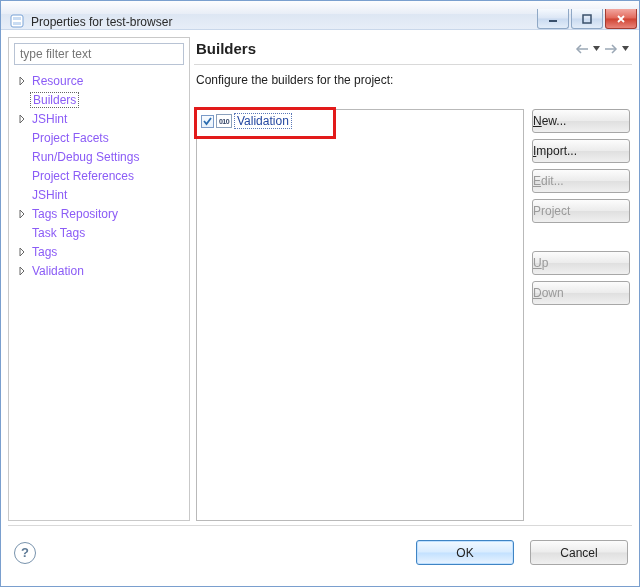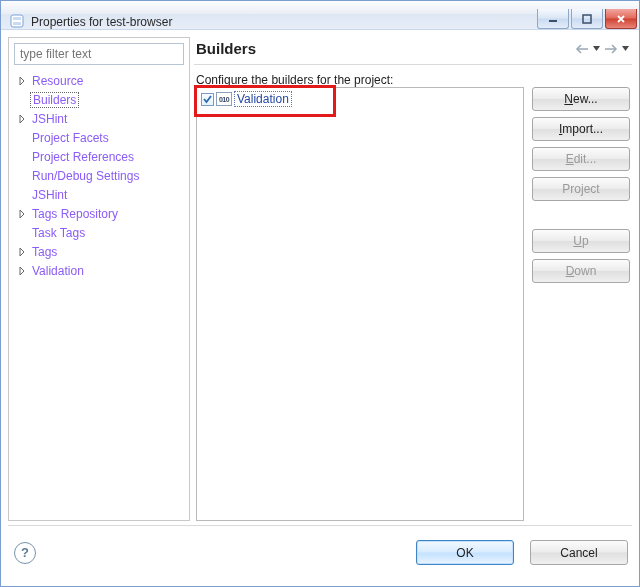--- a/index.html
+++ b/index.html
@@ -134,21 +134,21 @@
     font-weight: bold;
     color: #222;
     flex: 1;
   }
   .nav-arrows {
     display: flex; align-items: center; gap: 2px;
     color: #9aa7b5;
   }
   .nav-arrows span { display: inline-flex; padding: 1px; }
   .desc {
-    margin: 8px 2px 0 2px;
+    margin: 8px 2px 22px 2px;
     color: #222;
   }
   .builders-area {
     flex: 1;
     display: flex;
     gap: 8px;
     padding: 0 2px;
   }
   .list-box {
     flex: 1;
@@ -195,21 +195,21 @@
     display: flex;
     flex-direction: column;
     gap: 6px;
   }
   .btn-col .spacer { height: 16px; }
   .wbtn {
     height: 24px;
     border: 1px solid #a7a7a7;
     border-radius: 3px;
     background: linear-gradient(#fcfcfc,#ececec 48%,#e0e0e0 52%,#f0f0f0);
-    display: flex; align-items: center; justify-content: center;
+    display: flex; align-items: center; 
     font-family: inherit; font-size: 12px; color: #222;
   }
   .wbtn.disabled { color: #9a9a9a; }
   .wbtn .ul { text-decoration: underline; }
 
   
   .bottom {
     border-top: 1px solid #d9d9d9;
     height: 46px;
     display: flex;
@@ -313,29 +313,29 @@
                 </svg>
               </span>
               <span class="label">Project Facets</span>
             </div>
             <div class="tree-item no-exp">
               <span class="expander">
                 <svg width="8" height="8">
                   <path d="M2 0 L6 4 L2 8 Z" fill="none" stroke="#666"></path>
                 </svg>
               </span>
+              <span class="label">Run/Debug Settings</span>
+            </div>
+            <div class="tree-item no-exp">
+              <span class="expander">
+                <svg width="8" height="8">
+                  <path d="M2 0 L6 4 L2 8 Z" fill="none" stroke="#666"></path>
+                </svg>
+              </span>
               <span class="label">Project References</span>
-            </div>
-            <div class="tree-item no-exp">
-              <span class="expander">
-                <svg width="8" height="8">
-                  <path d="M2 0 L6 4 L2 8 Z" fill="none" stroke="#666"></path>
-                </svg>
-              </span>
-              <span class="label">Run/Debug Settings</span>
             </div>
             <div class="tree-item no-exp">
               <span class="expander">
                 <svg width="8" height="8">
                   <path d="M2 0 L6 4 L2 8 Z" fill="none" stroke="#666"></path>
                 </svg>
               </span>
               <span class="label">JSHint</span>
             </div>
             <div class="tree-item">

